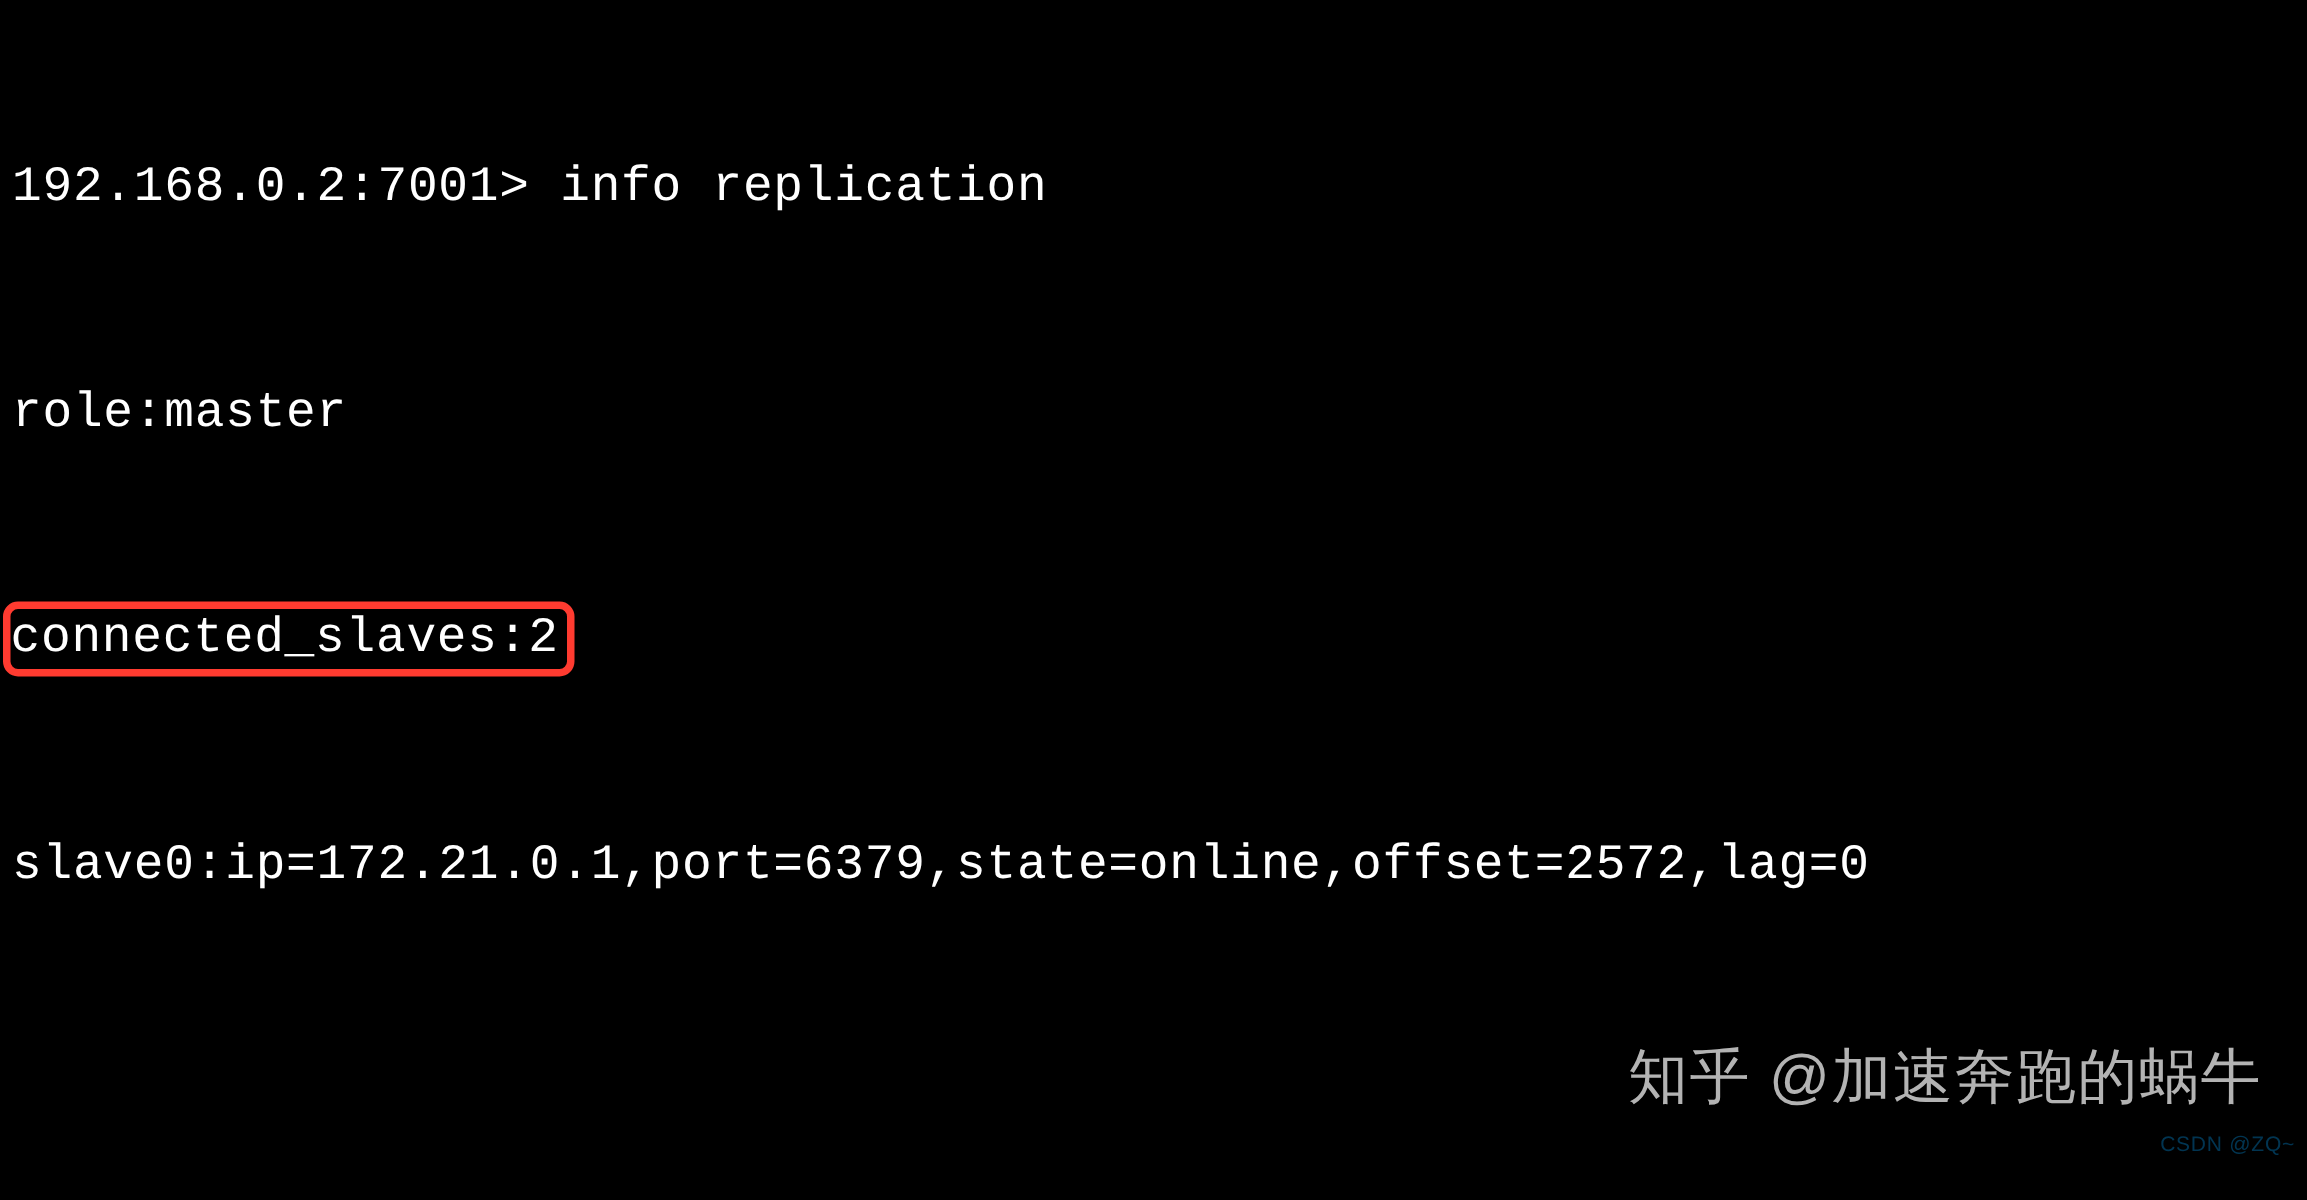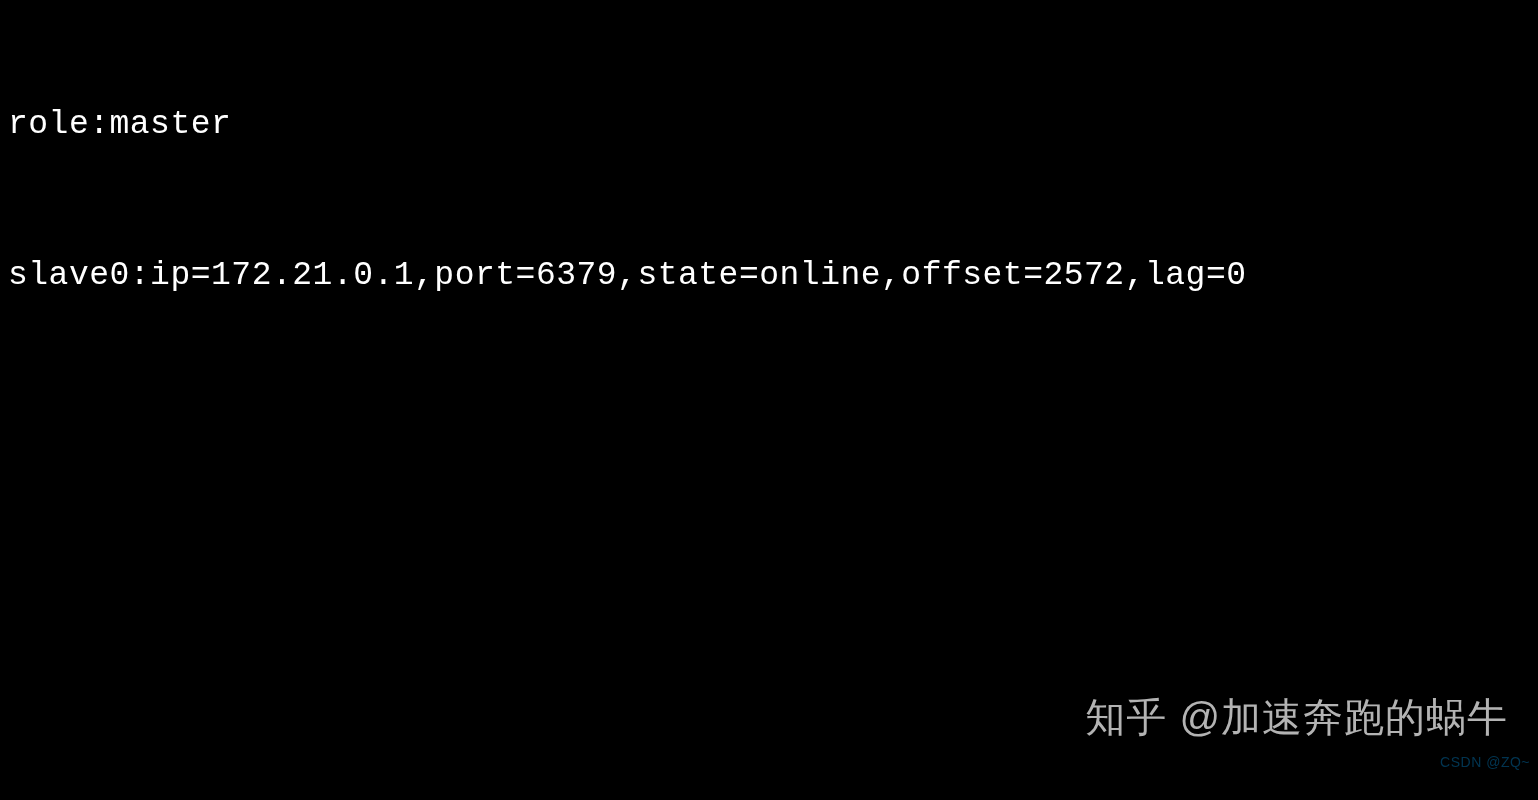--- a/index.html
+++ b/index.html
@@ -53,21 +53,23 @@
       font-size: 14px;
       color: #0369a1;
       opacity: 0.5;
       letter-spacing: 0.5px;
     }
   </style>
 </head>
 <body>
 
 <div class="terminal">
+  <span class="line">192.168.0.2:7001&gt; info replication</span>
   <span class="line">role:master</span>
+  <span class="line"><span class="highlighted">connected_slaves:2</span></span>
   <span class="line">slave0:ip=172.21.0.1,port=6379,state=online,offset=2572,lag=0</span>
   
   
   
   
   
   
   
   
   

